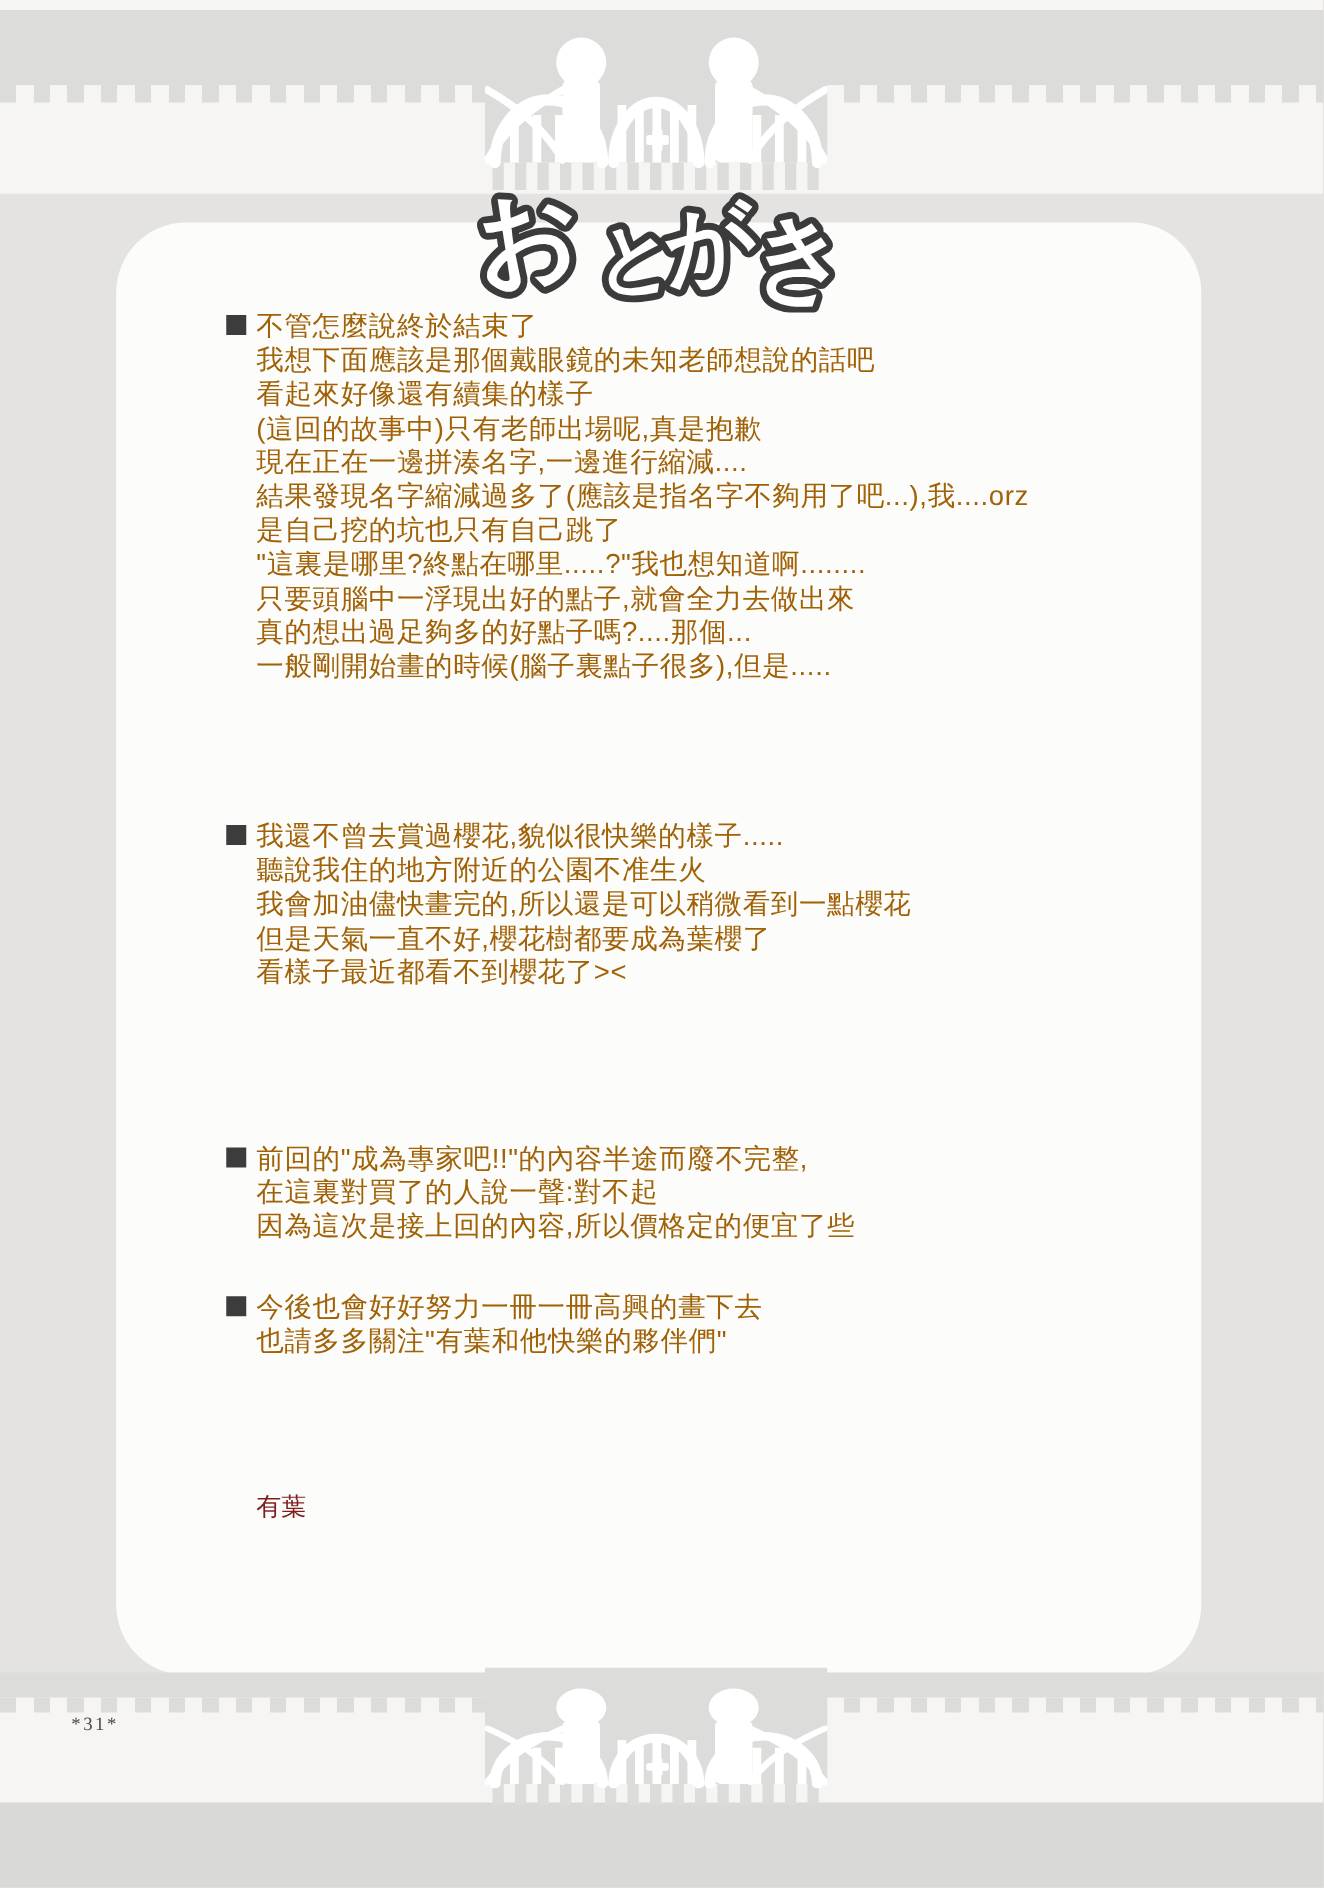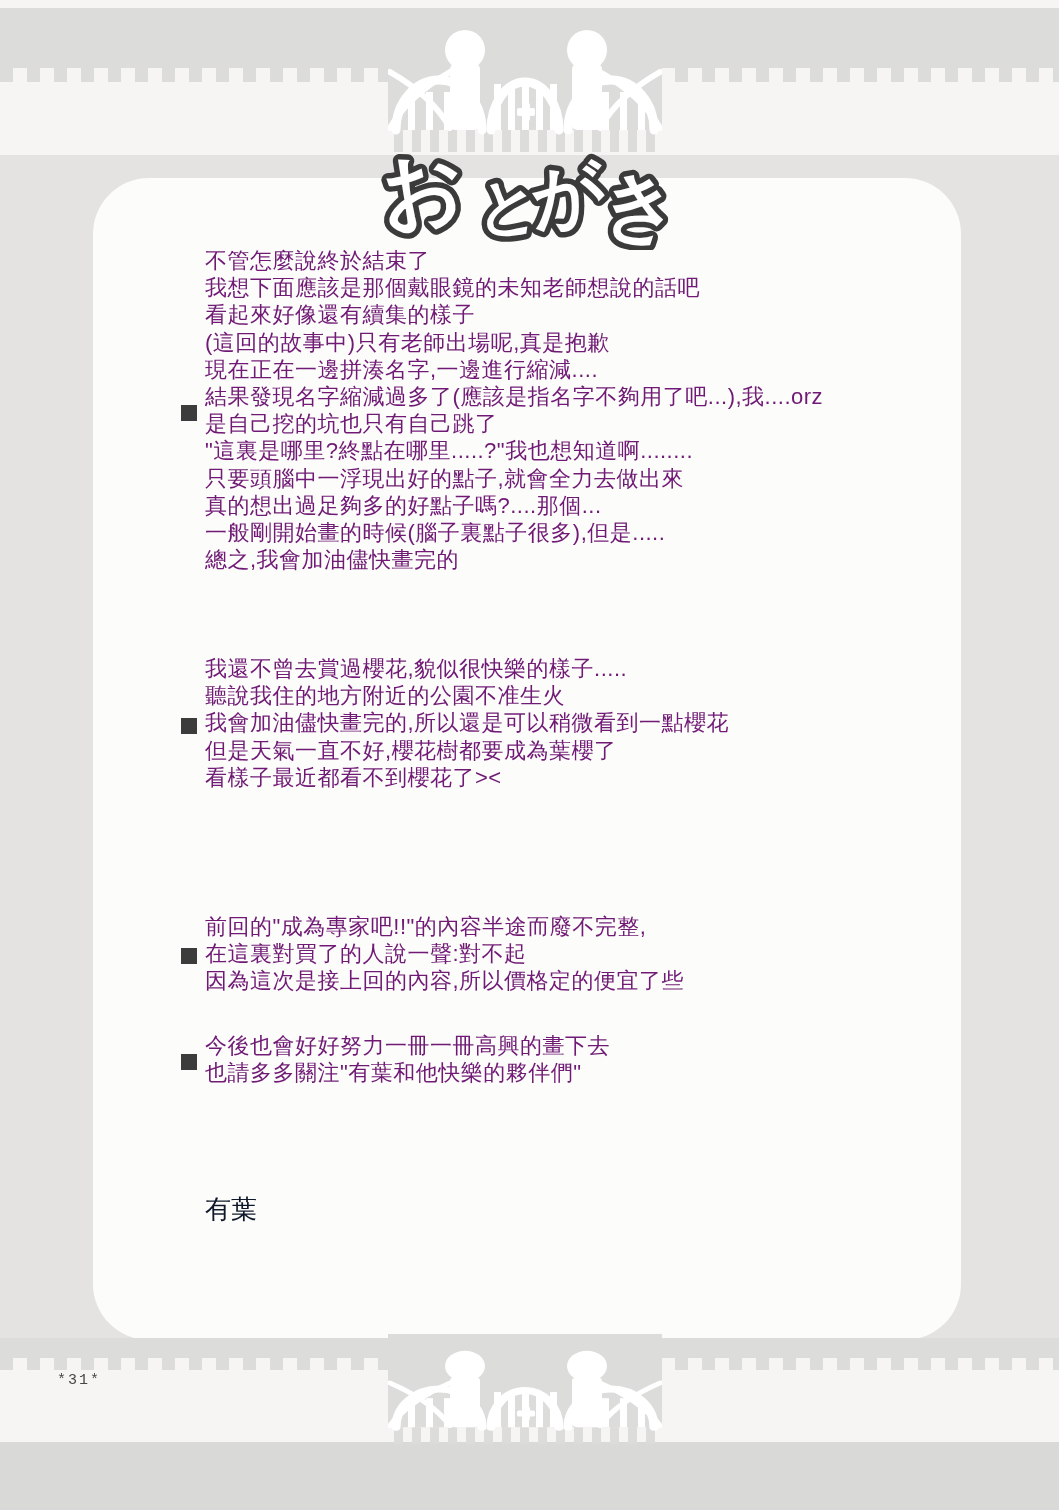--- a/index.html
+++ b/index.html
@@ -53,38 +53,38 @@
     font-weight:bold;
     fill:#ffffff;
     stroke:#3b3b3b;
     stroke-width:11px;
     stroke-linejoin:round;
     paint-order:stroke fill;
   }
   
   .para{
     position:absolute;left:181px;
-    display:flex;align-items:center;
-    color:#701a75;
+    display:flex;align-items:flex-start;
+    color:#a16207;
   }
   .bullet{
     flex:none;width:16px;height:16px;background:#3c3c3c;
     margin-top:5px;margin-right:8px;
   }
   .lines .line{
     font-size:22px;line-height:27.2px;white-space:pre;
     letter-spacing:0.5px;
   }
   .signature{
     position:absolute;left:205px;top:1192px;
-    font-size:26px;color:#0f172a;
+    font-size:20px;color:#7f1d1d;
   }
   .page-number{
     position:absolute;left:57px;top:1372px;
-    font-family:Liberation Mono, monospace;
+    font-family:Liberation Serif, serif;
     font-size:15px;color:#474747;letter-spacing:2px;
   }
 </style>
 </head>
 <body>
 
 <div class="page">
 
   <div class="band-top"></div>
   <div class="teeth-top"></div>
@@ -164,21 +164,20 @@
       <div class="line">我想下面應該是那個戴眼鏡的未知老師想說的話吧</div>
       <div class="line">看起來好像還有續集的樣子</div>
       <div class="line">(這回的故事中)只有老師出場呢,真是抱歉</div>
       <div class="line">現在正在一邊拼湊名字,一邊進行縮減....</div>
       <div class="line">結果發現名字縮減過多了(應該是指名字不夠用了吧...),我....orz</div>
       <div class="line">是自己挖的坑也只有自己跳了</div>
       <div class="line">"這裏是哪里?終點在哪里.....?"我也想知道啊........</div>
       <div class="line">只要頭腦中一浮現出好的點子,就會全力去做出來</div>
       <div class="line">真的想出過足夠多的好點子嗎?....那個...</div>
       <div class="line">一般剛開始畫的時候(腦子裏點子很多),但是.....</div>
-      <div class="line">總之,我會加油儘快畫完的</div>
     </div>
   </div>
 
   <div class="para" style="top:655px">
     <span class="bullet"></span>
     <div class="lines">
       <div class="line">我還不曾去賞過櫻花,貌似很快樂的樣子.....</div>
       <div class="line">聽說我住的地方附近的公園不准生火</div>
       <div class="line">我會加油儘快畫完的,所以還是可以稍微看到一點櫻花</div>
       <div class="line">但是天氣一直不好,櫻花樹都要成為葉櫻了</div>

